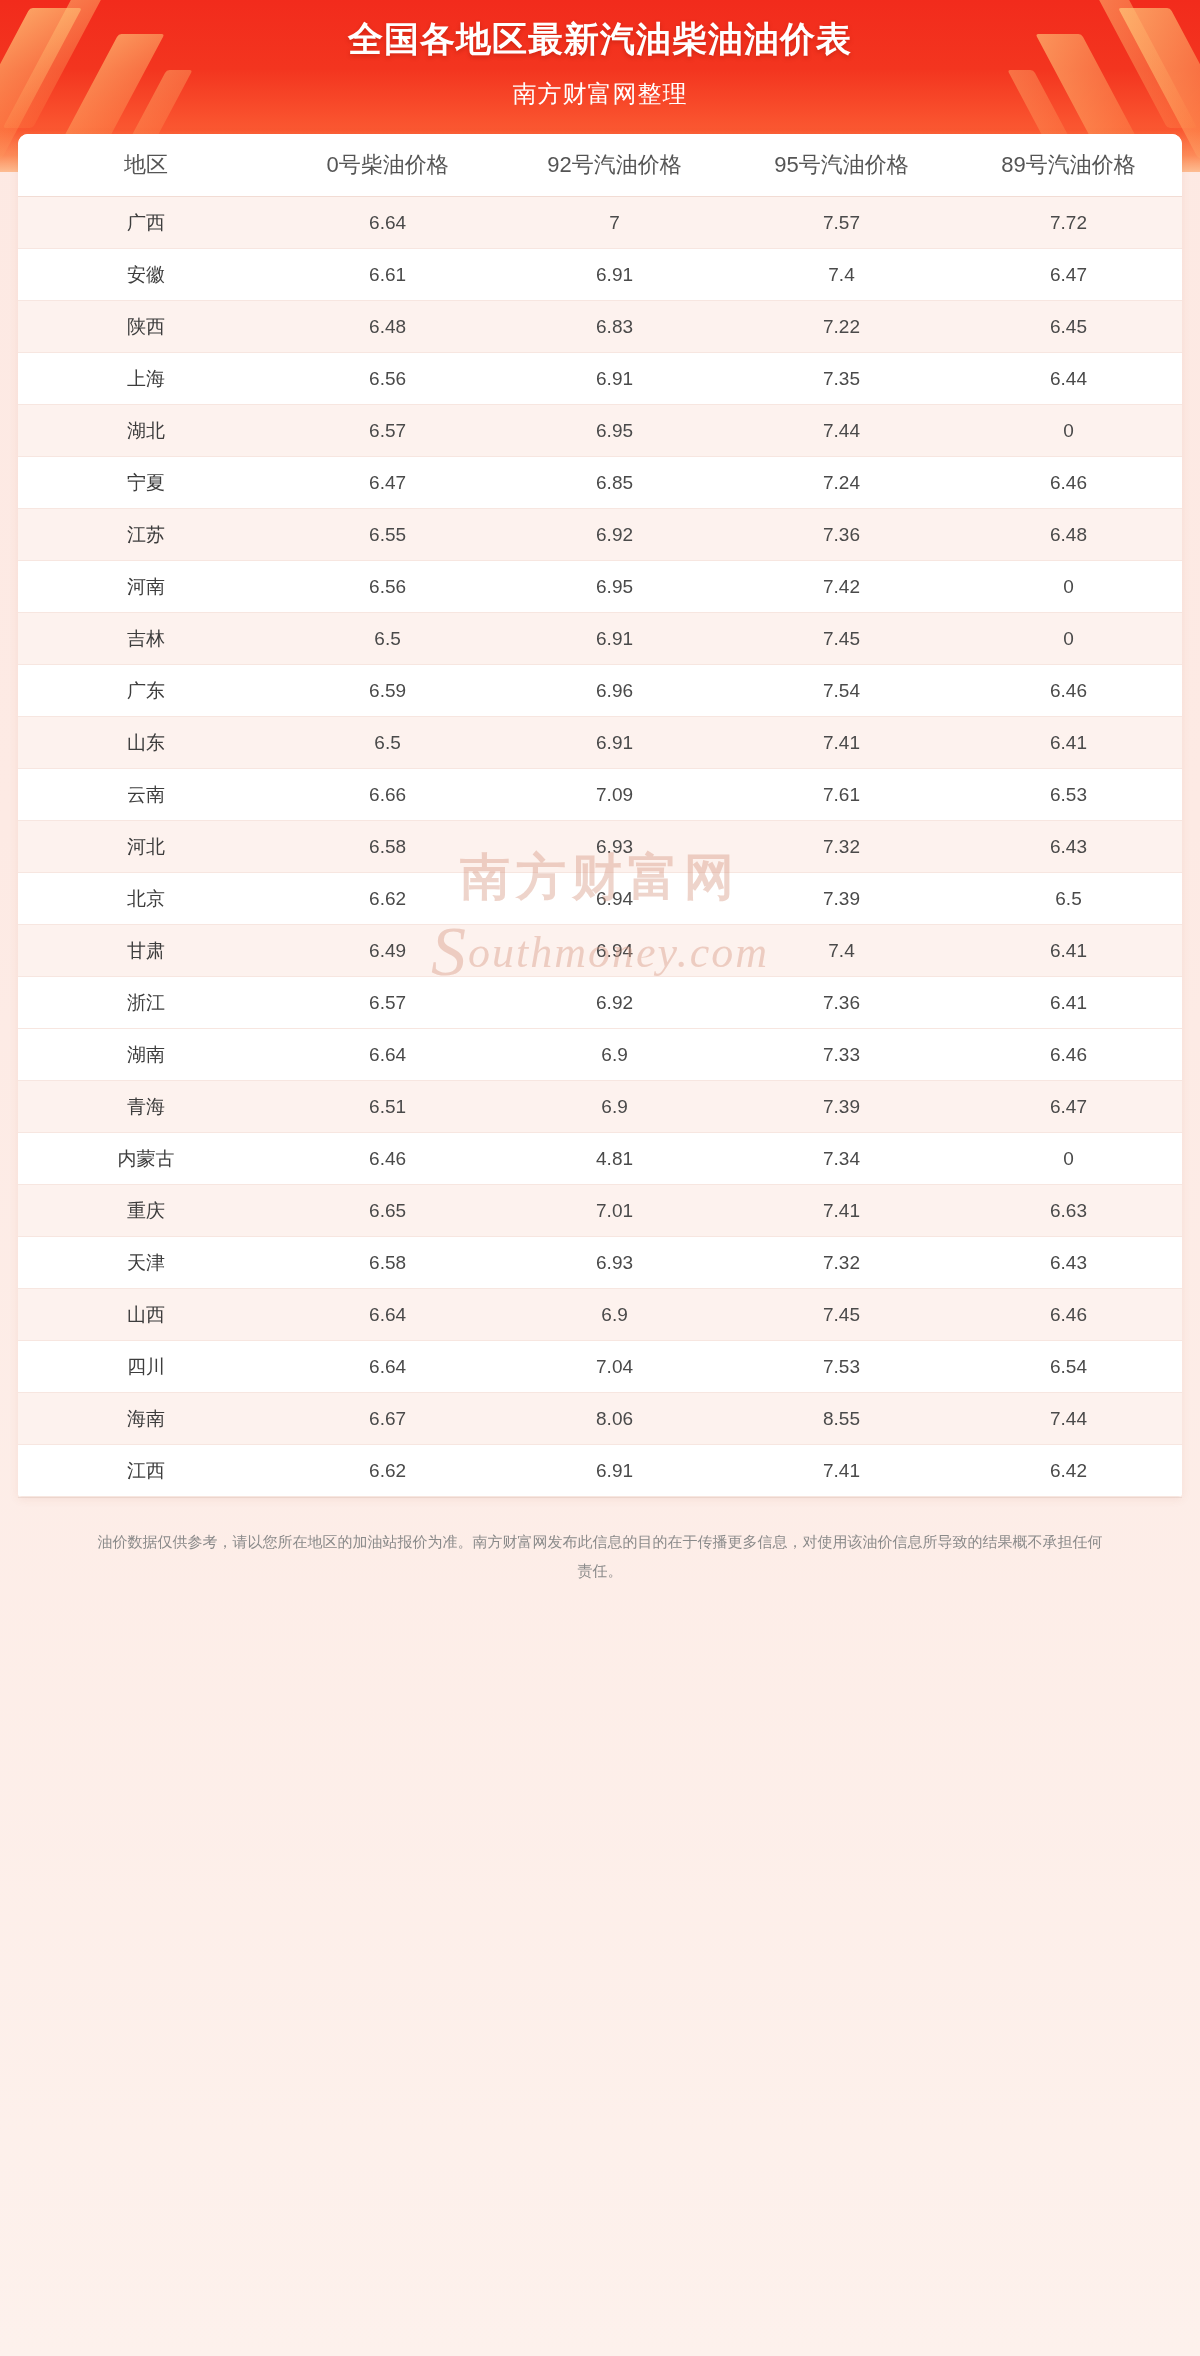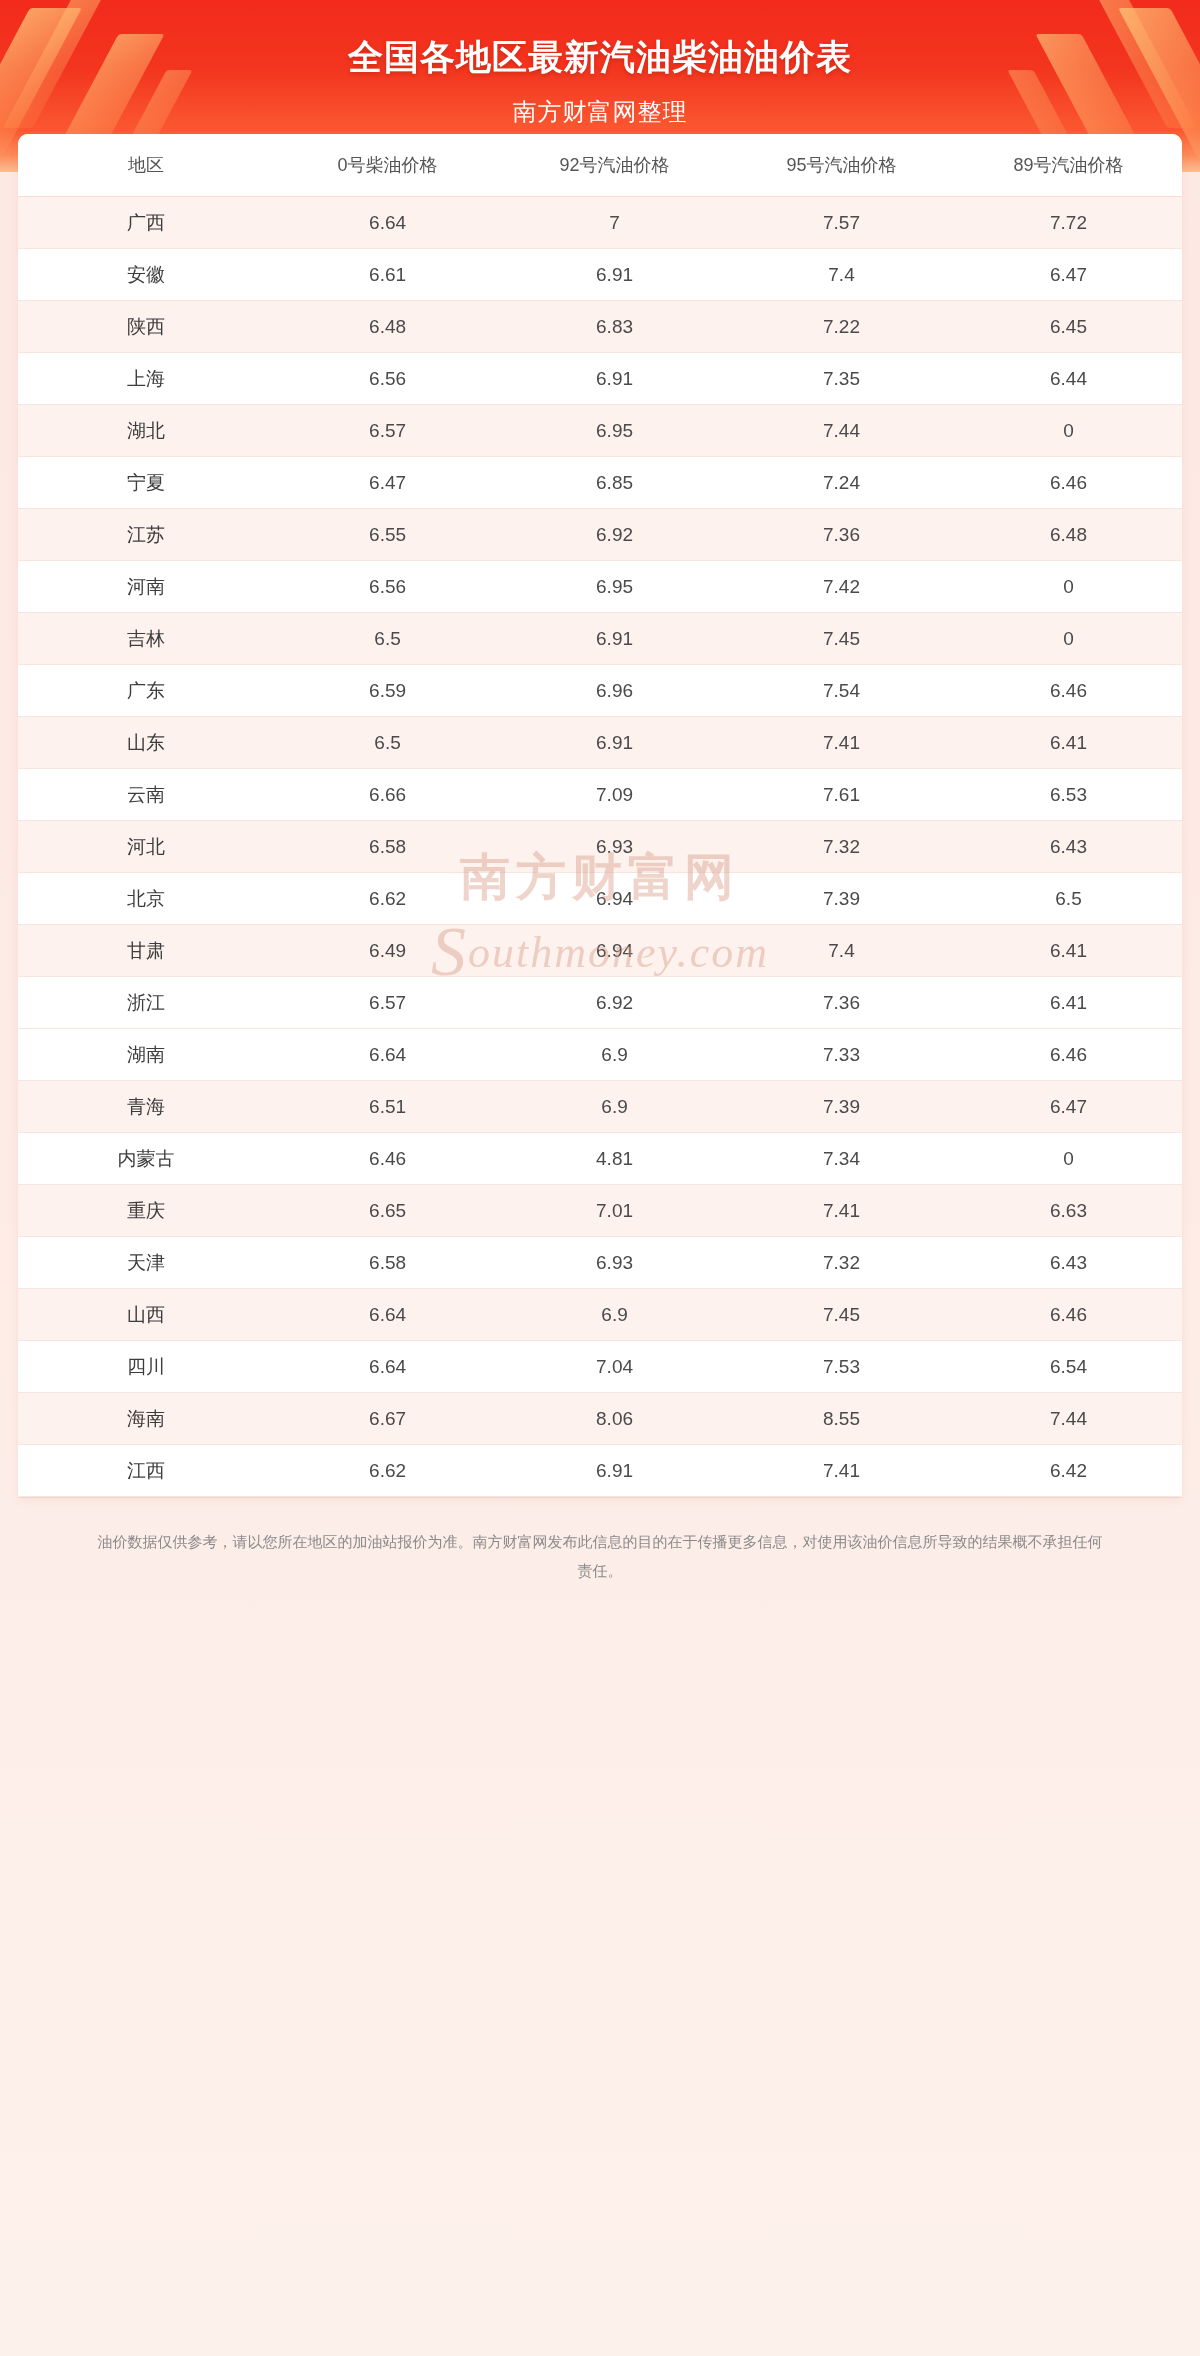--- a/index.html
+++ b/index.html
@@ -47,21 +47,21 @@
   .rb4 { left: 140px;  top: 70px;  width: 26px;  height: 100px; opacity: .5; }
   .rb5 { right: -10px; top: 8px;   width: 52px;  height: 150px; opacity: .9; transform: skewX(28deg); }
   .rb6 { right: 40px;  top: -12px; width: 30px;  height: 140px; opacity: .65; transform: skewX(28deg); }
   .rb7 { right: 84px;  top: 34px;  width: 46px;  height: 130px; opacity: .8;  transform: skewX(28deg); }
   .rb8 { right: 140px; top: 70px;  width: 26px;  height: 100px; opacity: .5;  transform: skewX(28deg); }
 
   .header-inner {
     position: relative;
     z-index: 3;
     text-align: center;
-    padding-top: 36px;
+    padding-top: 18px;
   }
   .title {
     font-size: 35px;
     font-weight: bold;
     color: #ffffff;
     letter-spacing: 1px;
     text-shadow: 0 2px 4px rgba(140,20,0,.35);
     line-height: 1.2;
   }
   .subtitle {
@@ -89,21 +89,21 @@
   table.price-table th,
   table.price-table td {
     text-align: center;
     font-weight: normal;
     color: #4a4a4a;
     font-size: 19px;
     height: 51px;
     padding: 0;
   }
   table.price-table thead th {
-    font-size: 18px;
+    font-size: 22px;
     color: #555555;
     height: 62px;
     background: #ffffff;
     border-bottom: 1px solid #f2dcd4;
   }
   table.price-table tbody tr td {
     border-bottom: 1px solid #f7e6e0;
   }
   table.price-table tbody tr.odd td {
     background: #fdf2ee;

